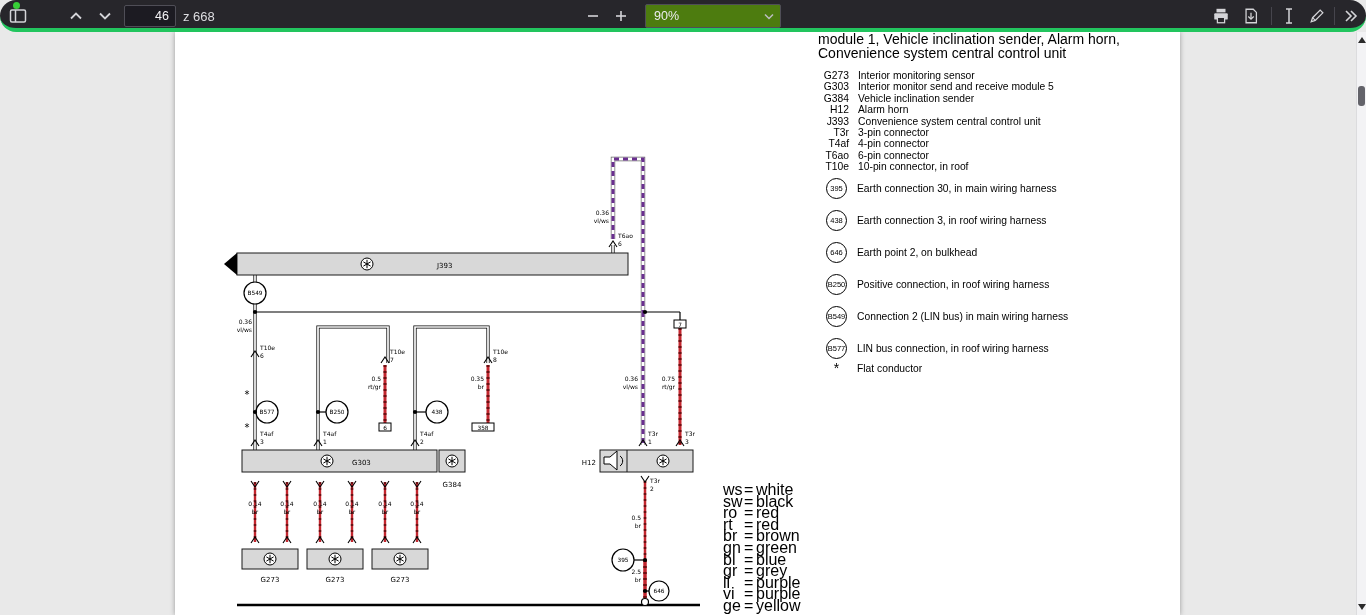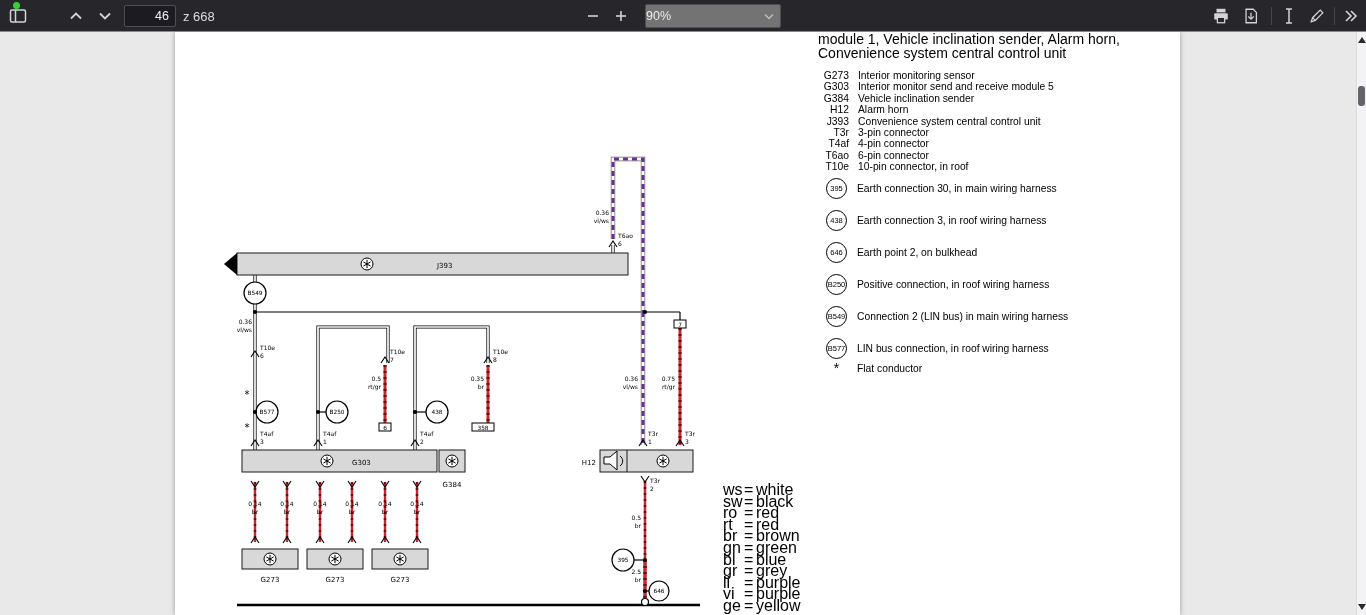--- a/index.html
+++ b/index.html
@@ -3,38 +3,38 @@
 <meta charset="utf-8">
 <style>
   html,body{margin:0;padding:0;}
   body{
     width:1366px;height:615px;overflow:hidden;position:relative;
     font-family:"Liberation Sans",sans-serif;background:#e9e9e9;
   }
   
   .toolbar{
     position:absolute;left:0;top:0;width:1366px;height:32px;
-    background:#27262b;border-bottom:1px solid #22c55e;box-sizing:border-box;z-index:5;
+    background:#27262b;border-bottom:4px solid #22c55e;box-sizing:border-box;z-index:5;border-radius:16px;
   }
   .tbtn{
     position:absolute;top:3px;width:26px;height:26px;border:none;background:transparent;
     color:#d4d4d8;display:flex;align-items:center;justify-content:center;padding:0;cursor:pointer;border-radius:3px;
   }
   .tbtn svg{display:block}
   .status-dot{position:absolute;left:13px;top:2px;width:7px;height:7px;border-radius:50%;background:#37cf37;z-index:6}
   .page-input{
     position:absolute;left:124px;top:5px;width:42px;height:20px;background:#1c1b22;
     border:1px solid #4f4e57;border-radius:2px;color:#f3f3f5;font-size:12.5px;
     text-align:right;padding:0 6px 0 2px;font-family:"Liberation Sans",sans-serif;
   }
   .page-total{position:absolute;left:183px;top:9px;font-size:13px;color:#dcdce0}
   .zoom-select{
-    position:absolute;left:645px;top:4px;width:136px;height:24px;background:#737373;
+    position:absolute;left:645px;top:4px;width:136px;height:24px;background:#4d7c0f;
     border:1px solid #4f4e57;border-radius:2px;display:flex;align-items:center;
-    color:#ececef;font-size:12.5px;padding:0 6px 0 0;box-sizing:border-box;cursor:pointer;
+    color:#ececef;font-size:12.5px;padding:0 6px 0 8px;box-sizing:border-box;cursor:pointer;
   }
   .zoom-select .zv{flex:1}
   .tb-divider{position:absolute;top:7px;width:1px;height:18px;background:#46454d}
   
   .viewer{position:absolute;left:0;top:32px;width:1366px;height:583px;background:#e9e9e9;overflow:hidden}
   .pdf-page{
     position:absolute;left:175px;top:0;width:1005px;height:583px;background:#ffffff;
     box-shadow:0 0 5px rgba(0,0,0,.35);
   }
   .pdf-page svg{position:absolute;left:0;top:0}

